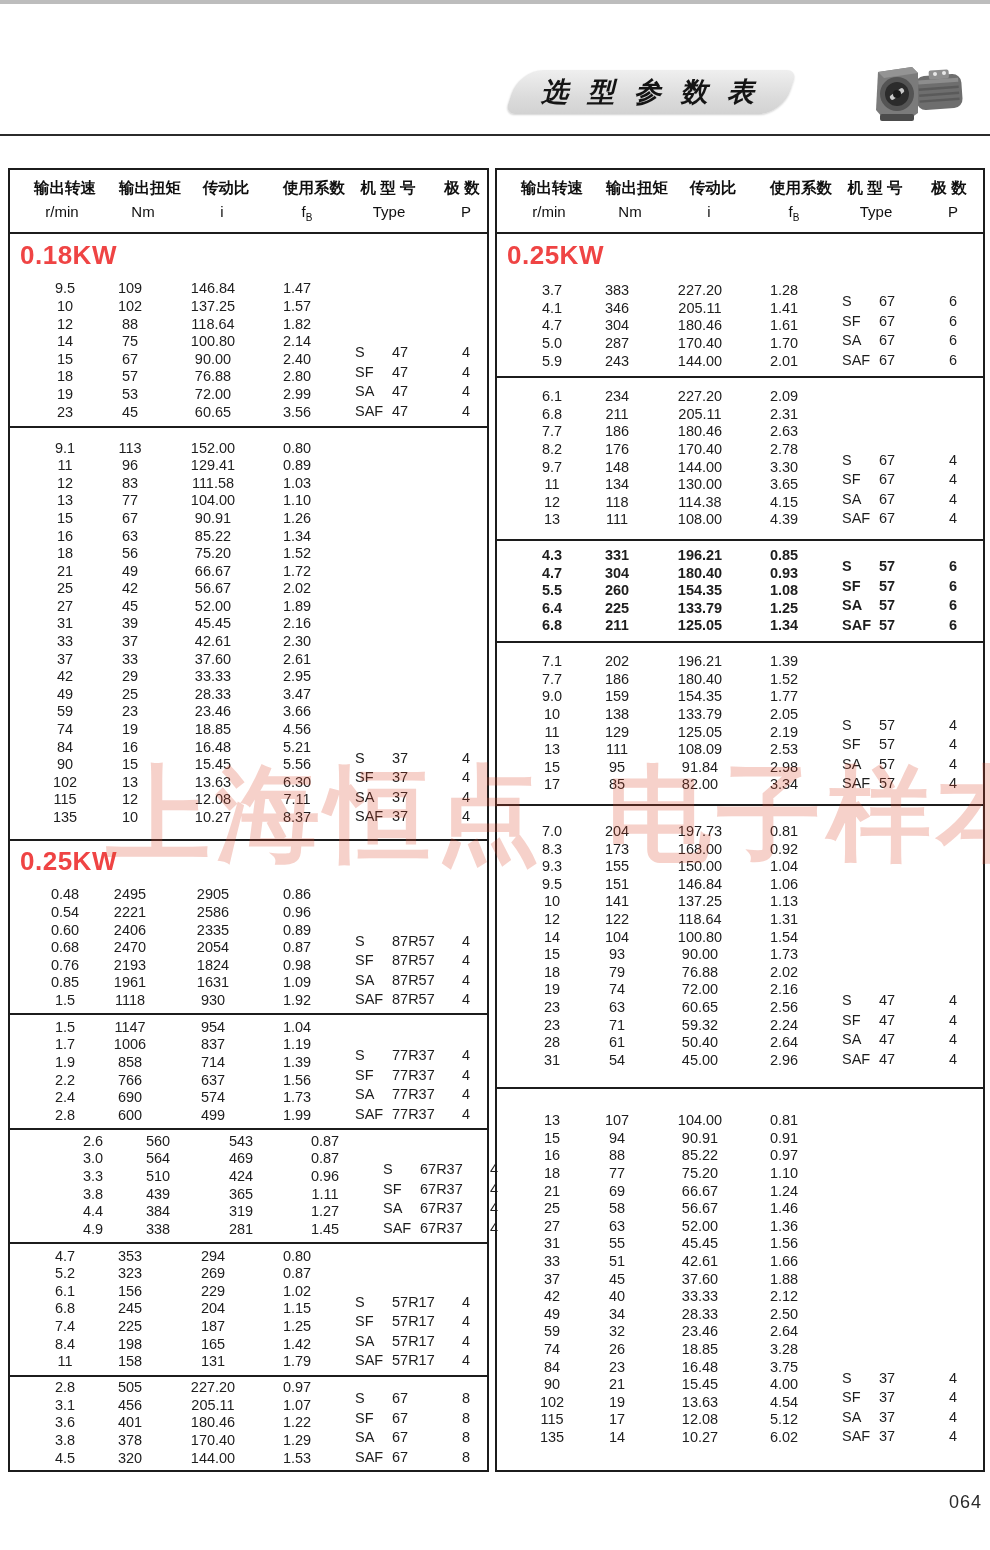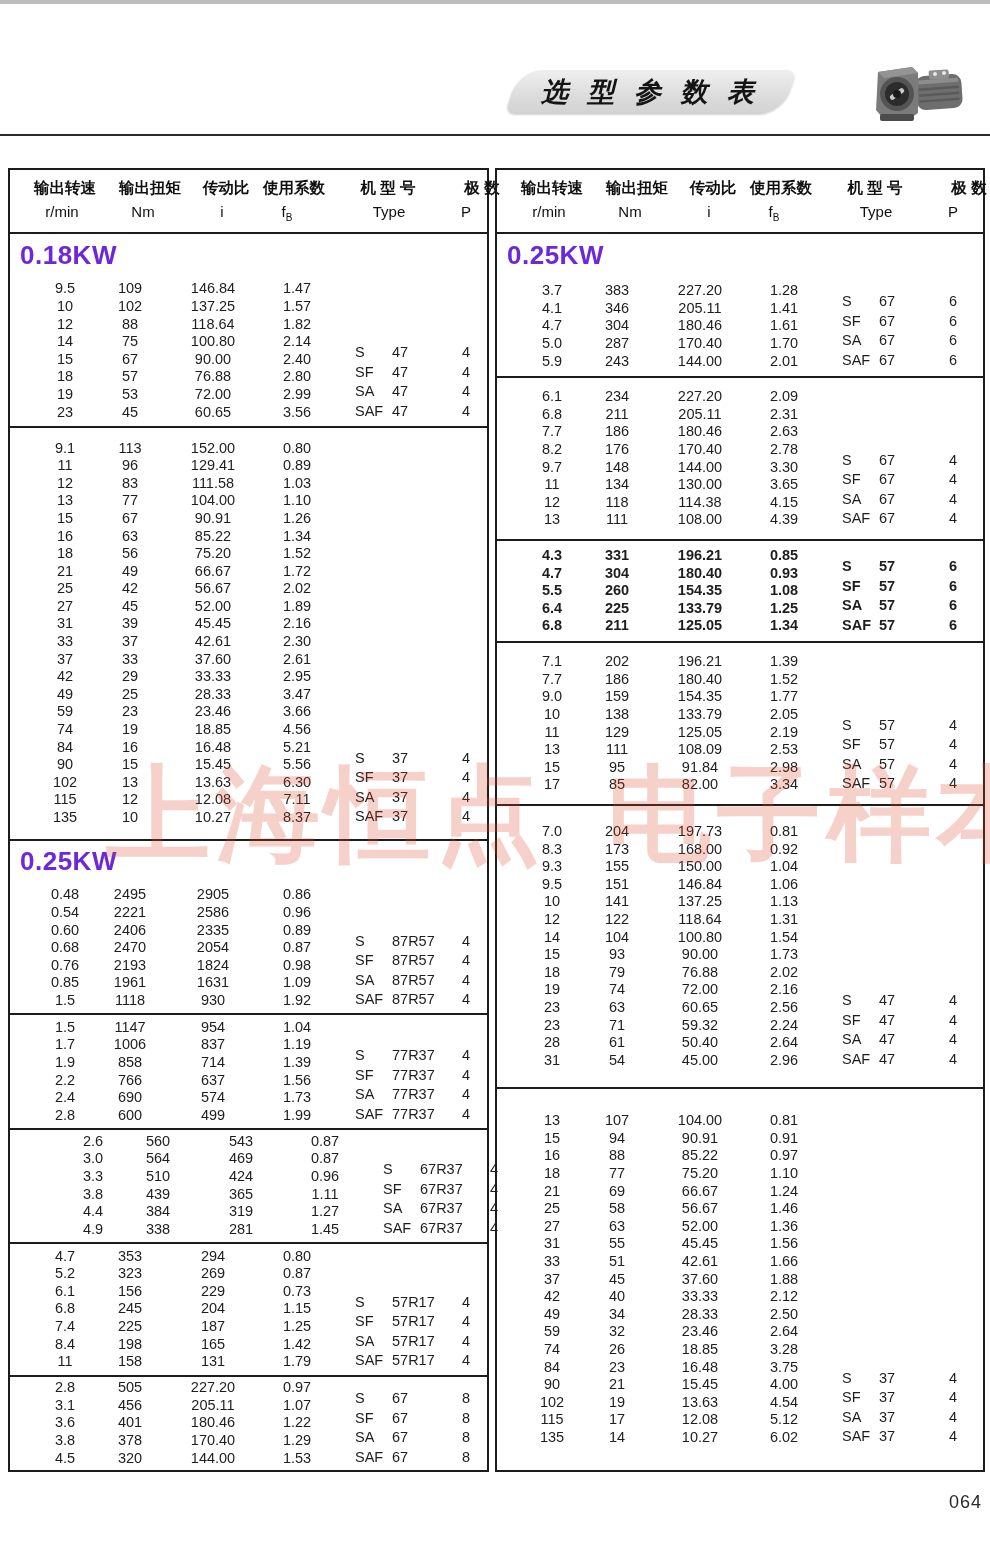--- a/index.html
+++ b/index.html
@@ -26,28 +26,28 @@
     position:absolute;top:168px;height:1304px;border:2px solid #1c1c1c;
     box-sizing:border-box;display:flex;flex-direction:column;background:transparent;
   }
   #table-left{left:8px;width:481px}
   #table-right{left:495px;width:490px}
 
   .thead{flex:none;height:62px;border-bottom:2px solid #1c1c1c;position:relative}
   .hcell{position:absolute;transform:translateX(-50%);white-space:nowrap}
   .hzh{top:8px;font-size:15.5px;font-weight:600;color:#101010}
   .hen{top:33px;font-size:15px;color:#101010}
-  .hc1{left:55px}.hc2{left:140px}.hc3{left:216px}.hc4{left:284px}.hc5{left:378px}.hc6{left:472px}
-  .he1{left:52px}.he2{left:133px}.he3{left:212px}.he4{left:277px}.he5{left:379px}.he6{left:456px}
+  .hc1{left:55px}.hc2{left:140px}.hc3{left:216px}.hc4{left:304px}.hc5{left:378px}.hc6{left:452px}
+  .he1{left:52px}.he2{left:133px}.he3{left:212px}.he4{left:297px}.he5{left:379px}.he6{left:456px}
   .hen sub{font-size:10px}
 
   .tbody{flex:1 1 auto;display:flex;flex-direction:column;min-height:0}
   .sec-title{
     flex:none;height:42px;display:flex;align-items:center;padding-left:10px;
-    font-size:26px;font-weight:bold;color:#6d28d9;letter-spacing:.5px;
+    font-size:26px;font-weight:bold;color:#ef4444;letter-spacing:.5px;
   }
   .divider{flex:none;height:2px;background:#1c1c1c}
   .block{flex-shrink:0;display:flex;align-items:center;min-height:0}
   .block-inner{width:100%;display:flex;align-items:flex-end}
   .rows{flex:none;width:332px}
   .row{position:relative;height:17.6px}
   .cell{
     position:absolute;top:0;transform:translateX(-50%);
     font-size:14.5px;line-height:17.6px;white-space:nowrap;color:#1d1d1d;
   }
@@ -612,21 +612,21 @@
             <div class="row">
               <div class="cell">5.2</div>
               <div class="cell">323</div>
               <div class="cell">269</div>
               <div class="cell">0.87</div>
             </div>
             <div class="row">
               <div class="cell">6.1</div>
               <div class="cell">156</div>
               <div class="cell">229</div>
-              <div class="cell">0.73</div>
+              <div class="cell">1.02</div>
             </div>
             <div class="row">
               <div class="cell">6.8</div>
               <div class="cell">245</div>
               <div class="cell">204</div>
               <div class="cell">1.15</div>
             </div>
             <div class="row">
               <div class="cell">7.4</div>
               <div class="cell">225</div>

